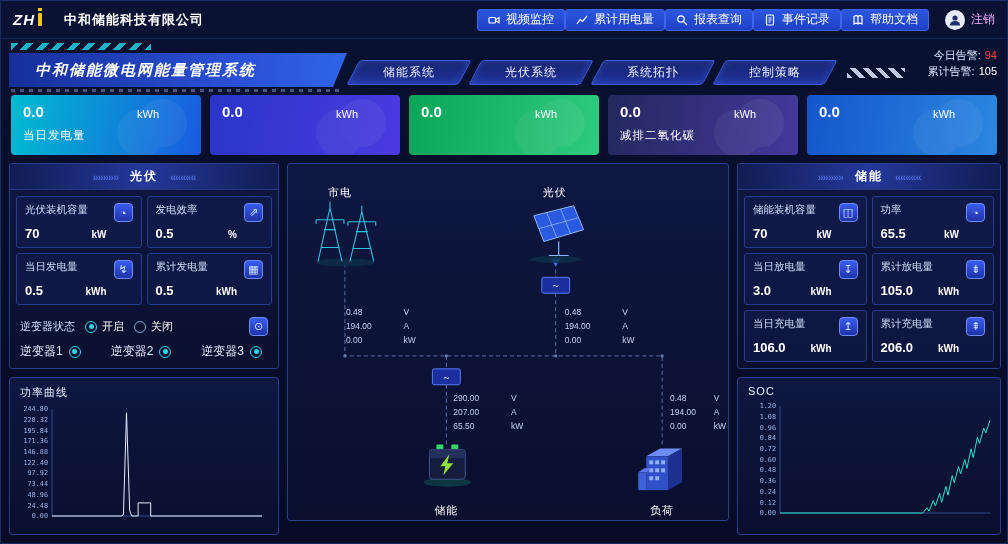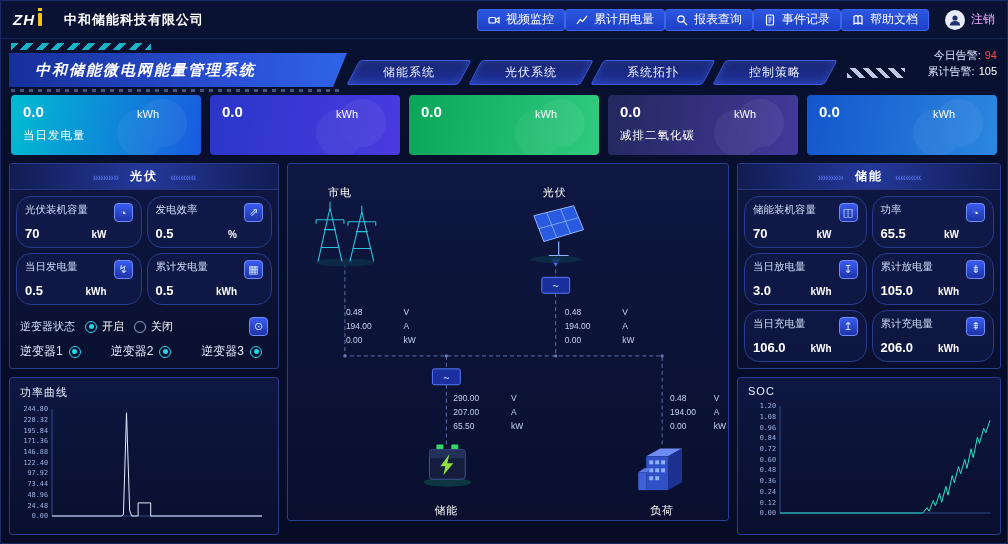--- a/index.html
+++ b/index.html
@@ -44,21 +44,21 @@
   .kpi-value{font-size:15px;font-weight:bold}
   .kpi-unit{font-size:11px;margin-left:auto;margin-right:30px}
   .kpi-label{font-size:11.5px;margin-top:8px;letter-spacing:1px}
 
   
   .panel{position:absolute;background:linear-gradient(180deg,rgba(15,24,68,.92),rgba(9,15,45,.95));border:1px solid #2a3c8c;border-radius:3px}
   .panel-head{height:26px;display:flex;align-items:center;justify-content:center;gap:12px;background:linear-gradient(90deg,rgba(20,32,96,.55),rgba(38,60,165,.9),rgba(20,32,96,.55));border-bottom:1px solid #26367e}
   .panel-title{color:#fff;font-weight:bold;font-size:12px;letter-spacing:2px}
   .deco{color:#4a66d8;font-size:11px;letter-spacing:-1px;font-weight:bold}
   .cells{display:grid;grid-template-columns:1fr 1fr;gap:5px;padding:6px}
-  .cell{border:1px solid #273c8e;border-radius:15px;background:rgba(20,32,86,.45);padding:6px 8px;display:flex;flex-direction:column;justify-content:space-between;height:52px}
+  .cell{border:1px solid #273c8e;border-radius:3px;background:rgba(20,32,86,.45);padding:6px 8px;display:flex;flex-direction:column;justify-content:space-between;height:52px}
   .cell-top{display:flex;justify-content:space-between;align-items:flex-start}
   .cell-label{font-size:10.5px;color:#d2ddfa}
   .cell-icon{width:19px;height:19px;border-radius:4px;background:linear-gradient(180deg,#3a5cf0,#1e33a8);border:1px solid #6e8cf8;display:flex;align-items:center;justify-content:center;font-size:11px;color:#cfe4ff;flex:0 0 auto}
   .cell-icon i{font-style:normal}
   .cell-val{display:flex;align-items:baseline}
   .cell-num{font-size:13px;font-weight:bold;color:#fff}
   .cell-unit{font-size:10px;font-weight:bold;color:#fff;margin-left:auto;margin-right:26px}
   .inv-status{display:flex;align-items:center;gap:10px;padding:3px 10px 0;font-size:11px;color:#d2ddfa;height:28px}
   .radio{display:flex;align-items:center;gap:5px;color:#fff;cursor:pointer}
   .rdot{width:12px;height:12px;border:1px solid #93a5cc;border-radius:50%;position:relative}

